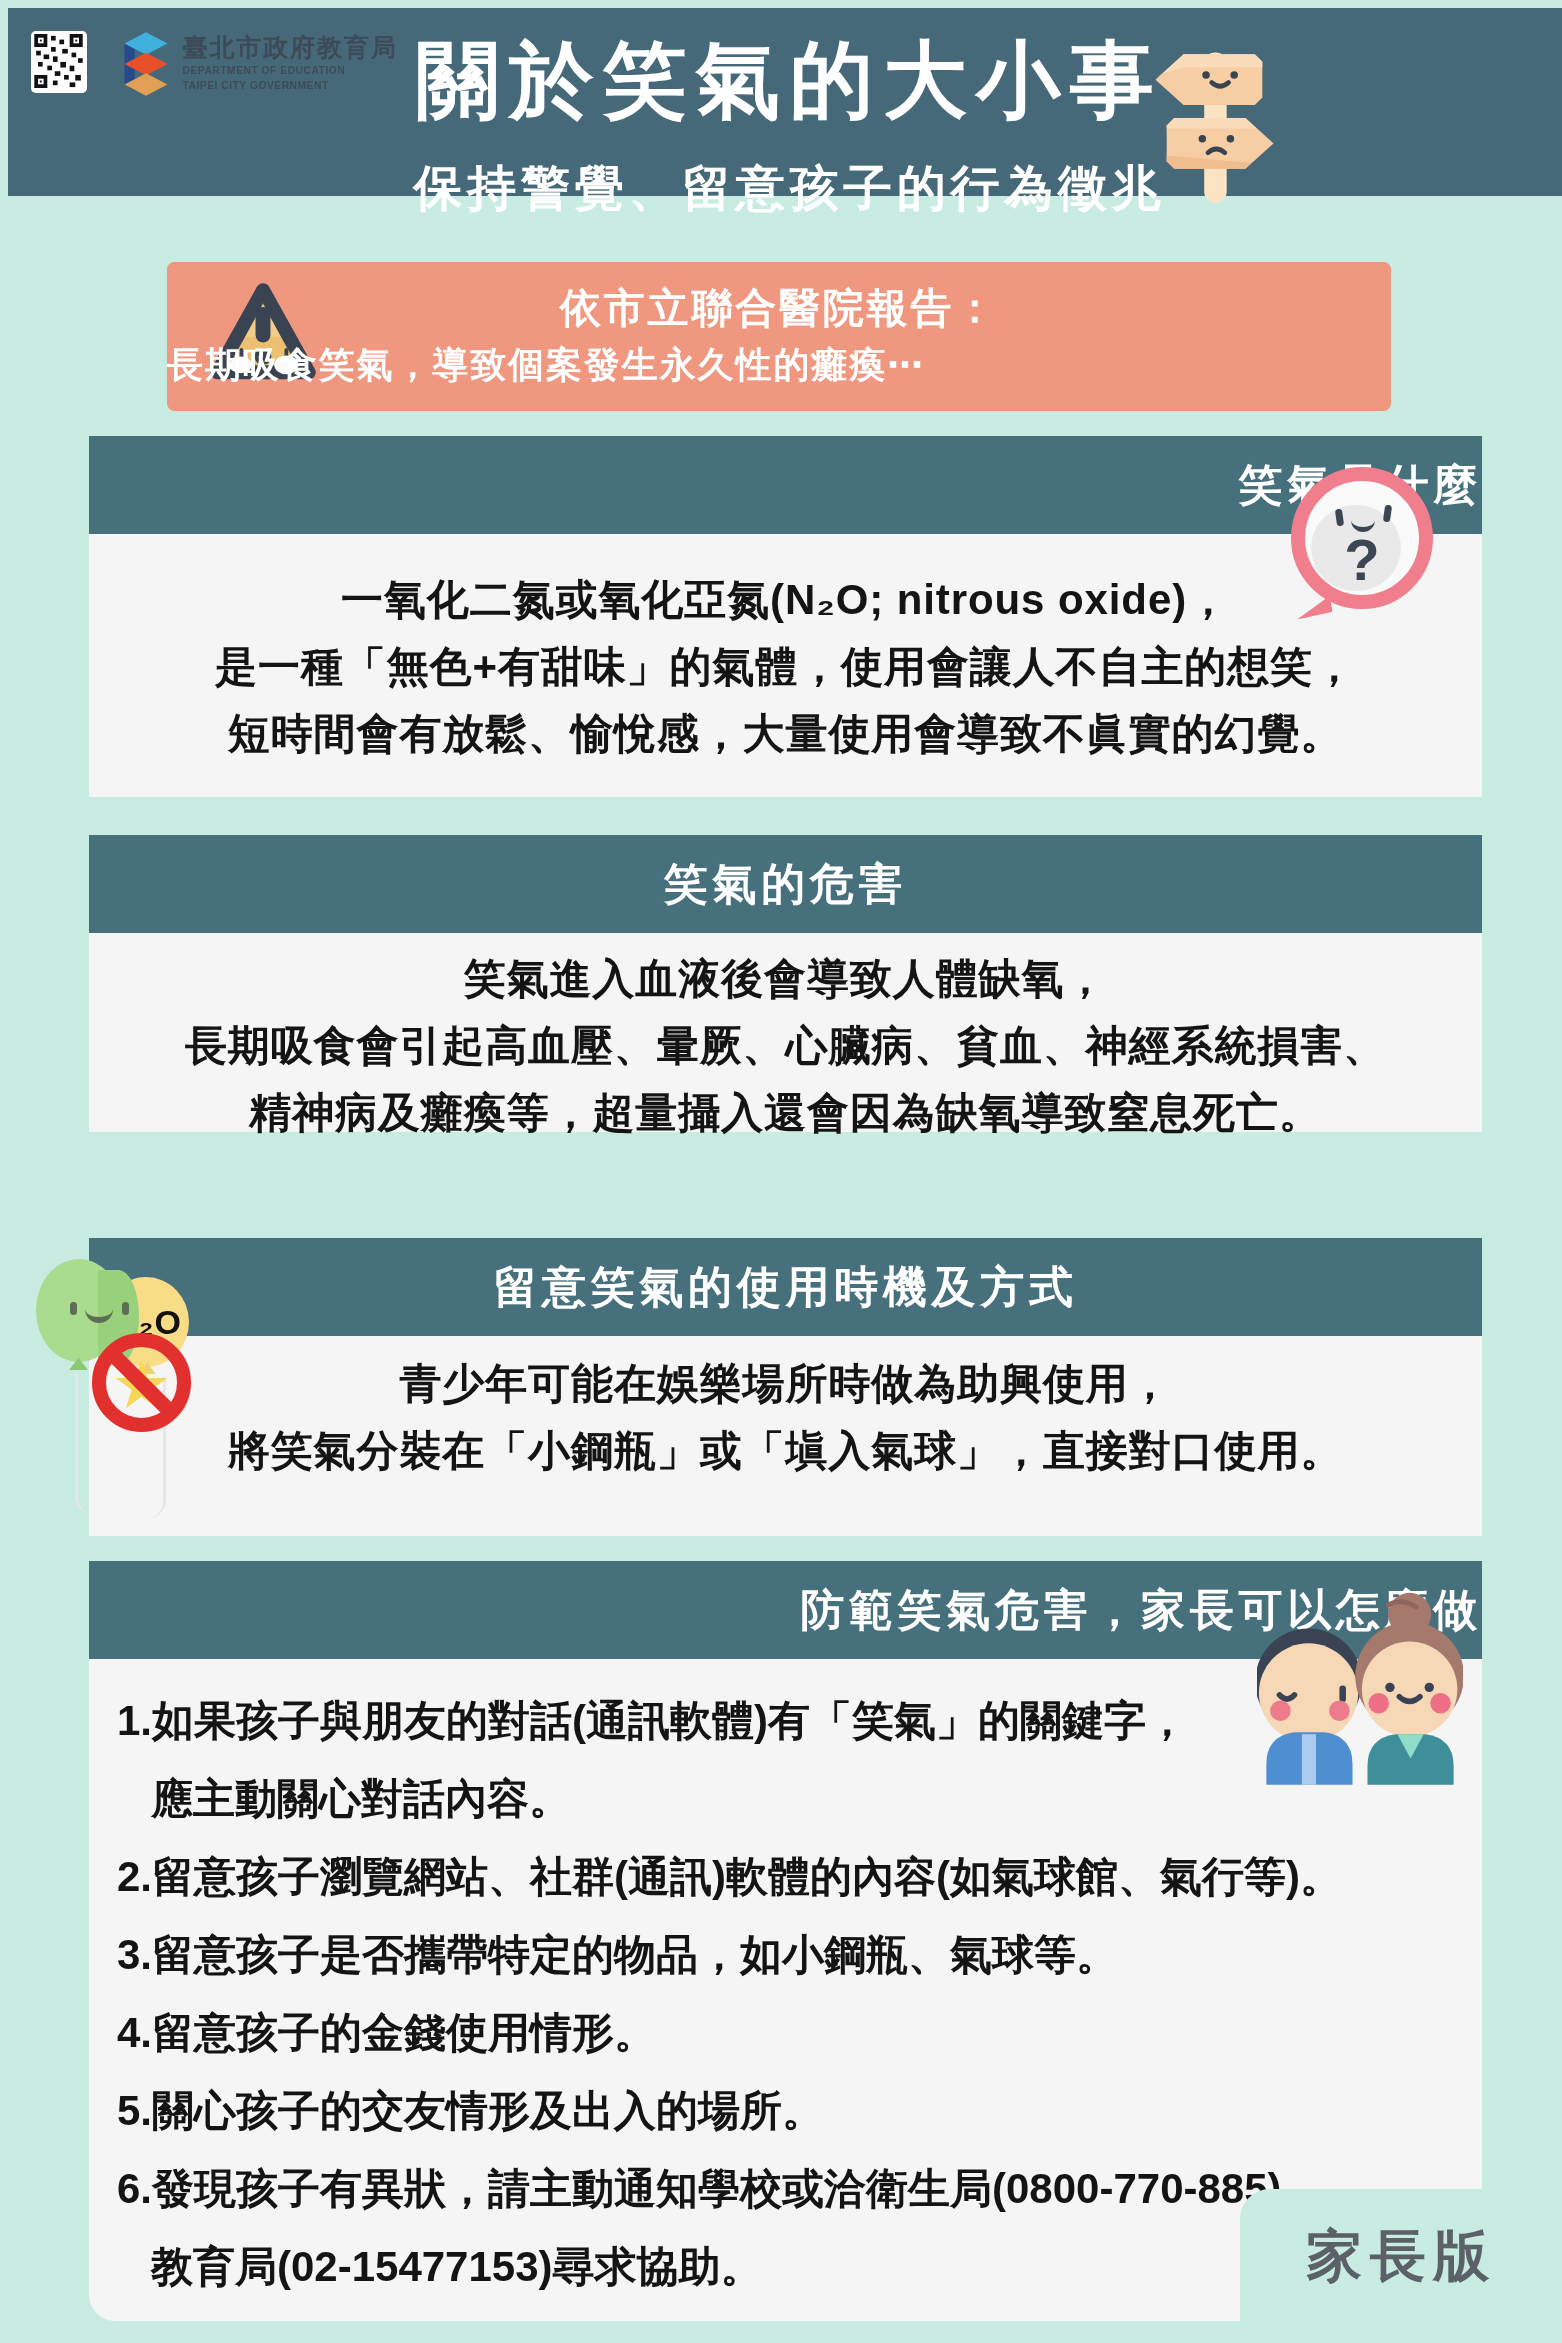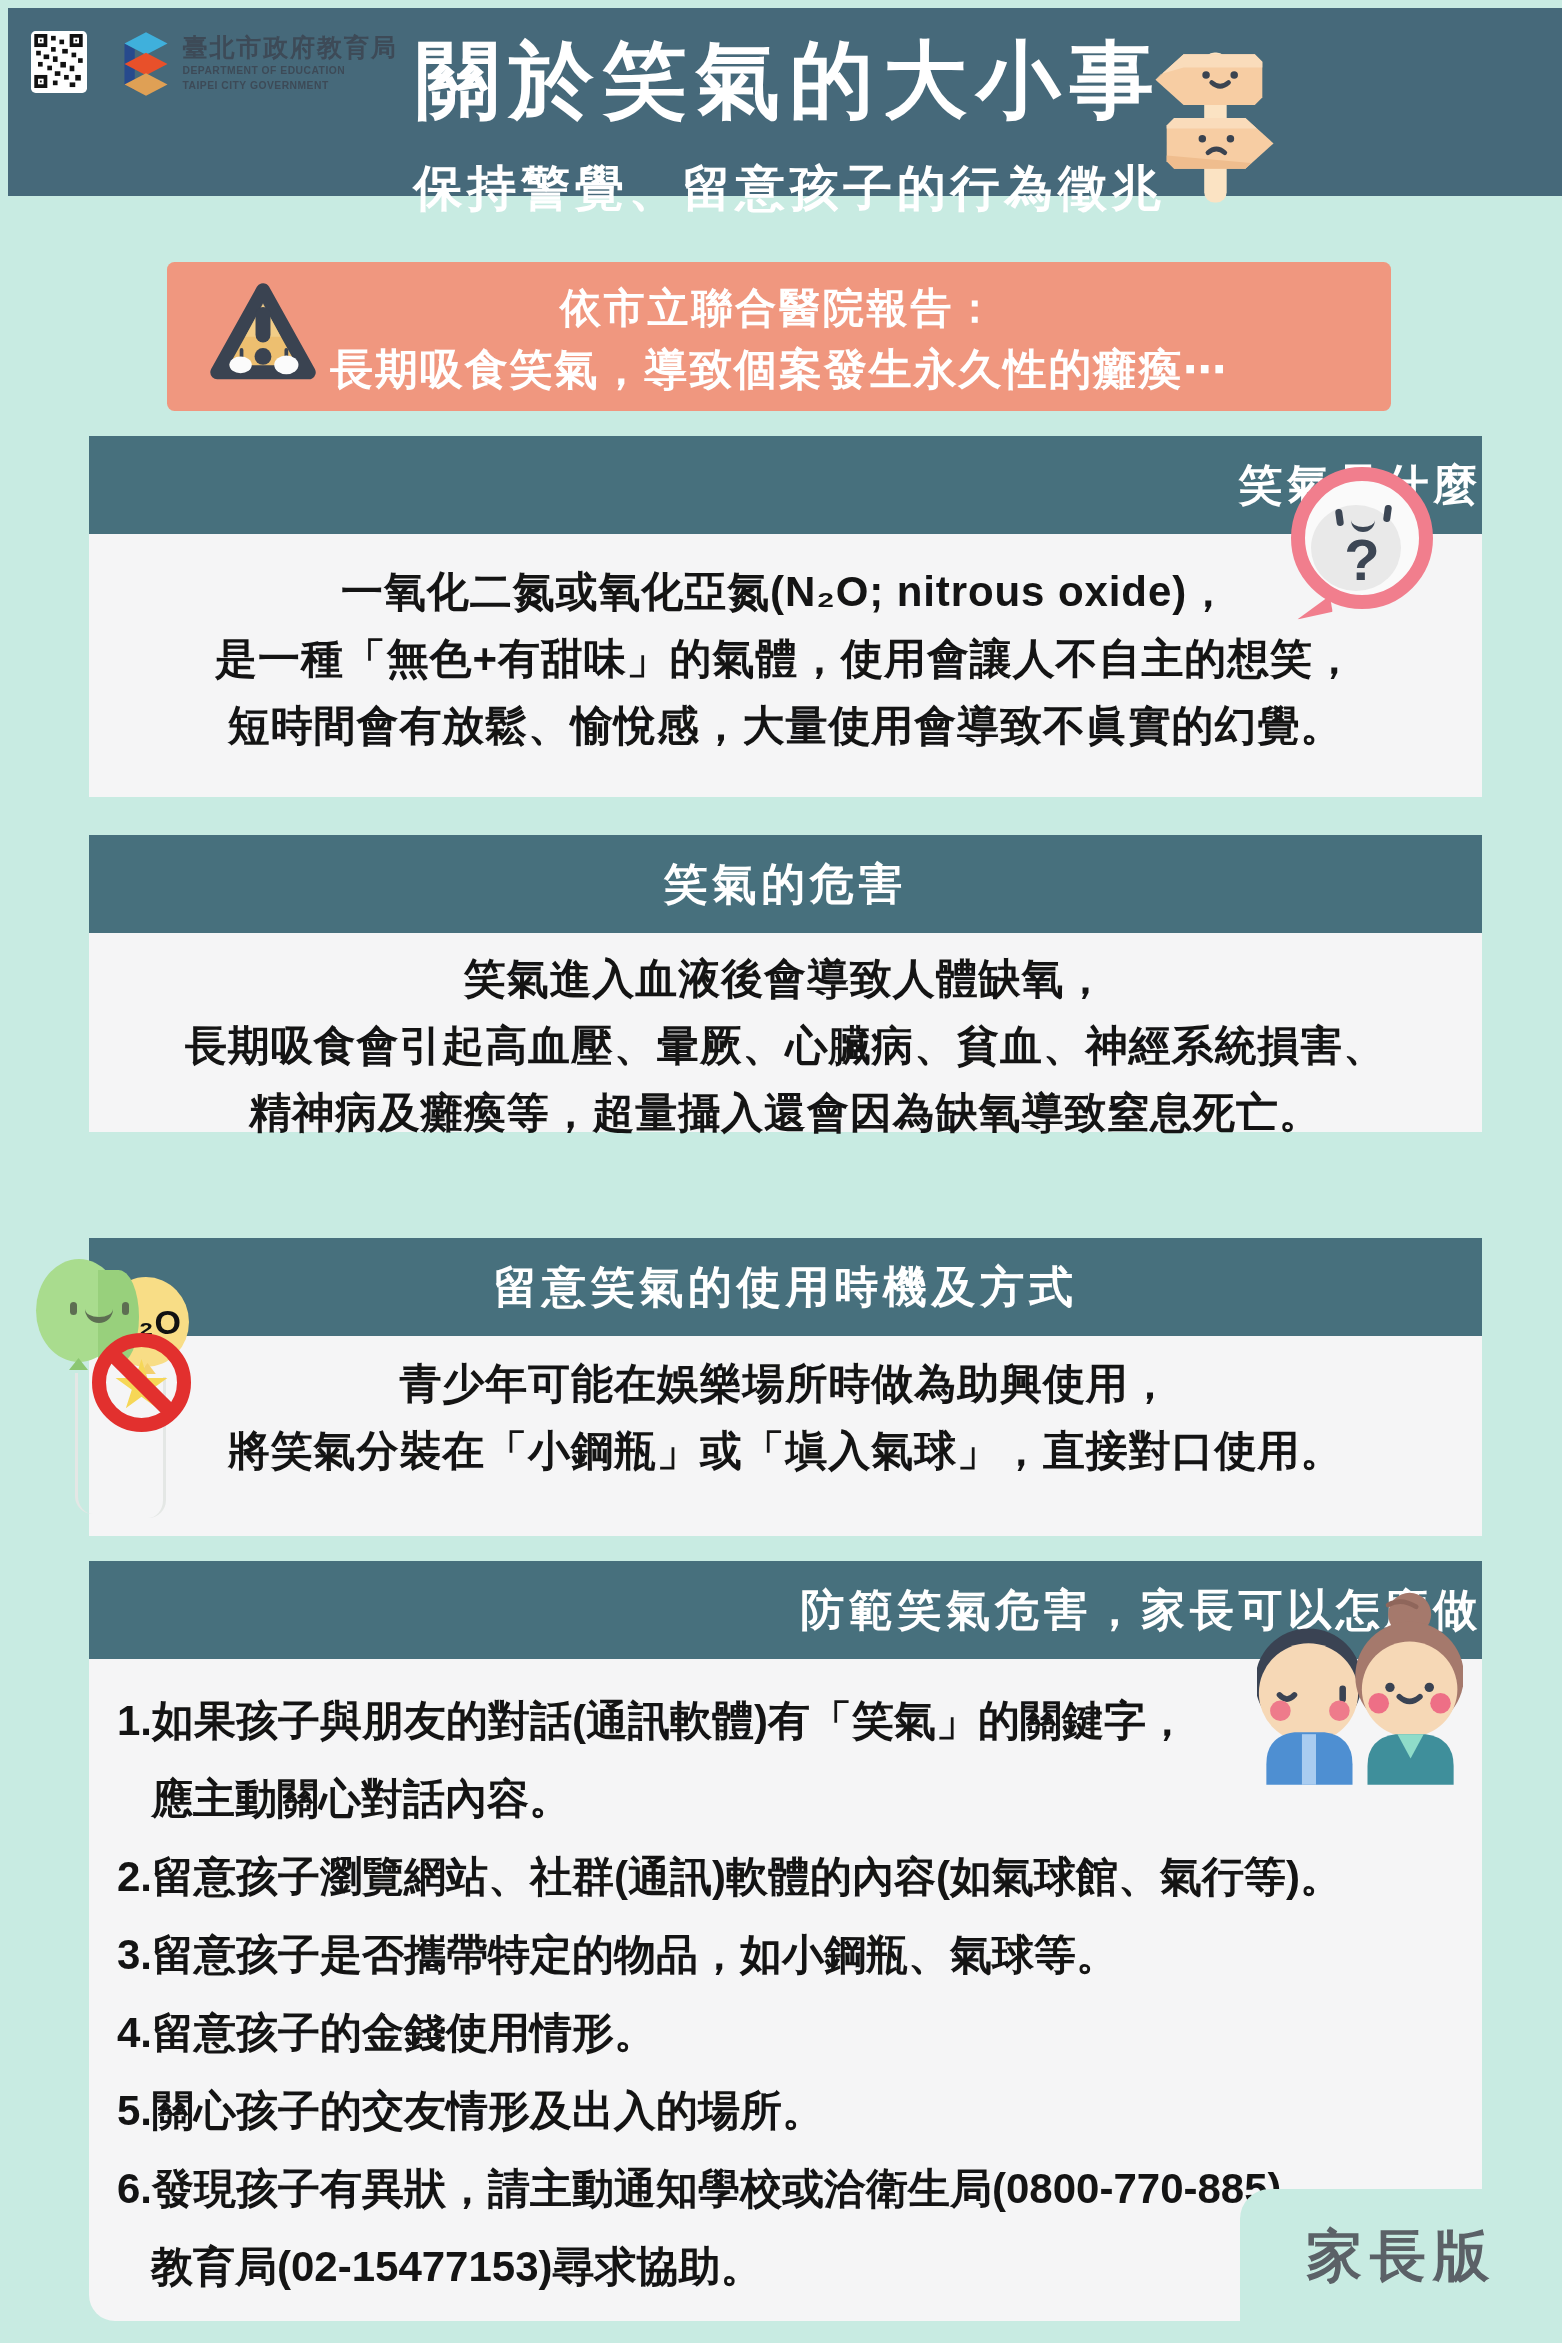--- a/index.html
+++ b/index.html
@@ -28,32 +28,32 @@
   .logo-en { font-size:10.3px; letter-spacing:0.5px; line-height:1.2; margin-top:1.9px; }
   
   .signpost { position:absolute; top:37px; left:1136px; width:141px; height:164px; }
   
   .warning {
     position:absolute; top:262px; left:167px; width:1224px; height:149px;
     background:#f0977f; border-radius:7.5px;
   }
   .warn-icon { position:absolute; top:17px; left:39px; width:114px; height:112px; }
   .warn-l1 { position:absolute; top:19px; left:0; width:100%; text-align:center; font-size:41px; color:#ffffff; letter-spacing:2.8px; }
-  .warn-l2 { position:absolute; top:79px; left:0; width:100%; text-align:center; font-size:43px; color:#ffffff; letter-spacing:1.9px; }
+  .warn-l2 { position:absolute; top:79px; left:0; width:100%; text-align:left; font-size:36px; color:#ffffff; letter-spacing:1.9px; }
   
   .sec-bar {
     position:absolute; left:89px; width:1393px; height:98px; background:#47707d;
     color:#ffffff; font-size:44px; letter-spacing:4.7px; text-align:center; line-height:98px;
   }
   .sec-body {
     position:absolute; left:89px; width:1393px; background:#f5f5f6;
     color:#141414; font-size:42px; text-align:center; letter-spacing:0.9px;
   }
   .sec-body .ln { line-height:67px; }
-  #s1-bar { top:436px;text-align:right; } #s1-body { top:534px; height:263px; padding-top:24px; box-sizing:border-box; }
+  #s1-bar { top:436px;text-align:right; } #s1-body { top:534px; height:263px; padding-top:32px; box-sizing:border-box; }
   #s2-bar { top:835px; } #s2-body { top:933px; height:199px; padding-top:12px; box-sizing:border-box; }
   #s3-bar { top:1238px; } #s3-body { top:1336px; height:200px; padding-top:14px; box-sizing:border-box; }
   #s4-bar { top:1561px;text-align:right; } #s4-body { top:1659px; height:662px; padding-top:22.5px; box-sizing:border-box;
             text-align:left; border-radius:0 0 0 26px; }
   #s4-body .ln { line-height:78px; padding-left:28px; letter-spacing:0; }
   #s4-body .ln.indent { padding-left:62px; }
   
   .qbubble { position:absolute; top:467px; left:1291px; width:142px; height:167px; }
   .qb-circle { position:absolute; top:0; left:0; width:114px; height:114px; background:#fafafa;
     border:14px solid #f17e8d; border-radius:50%; }

